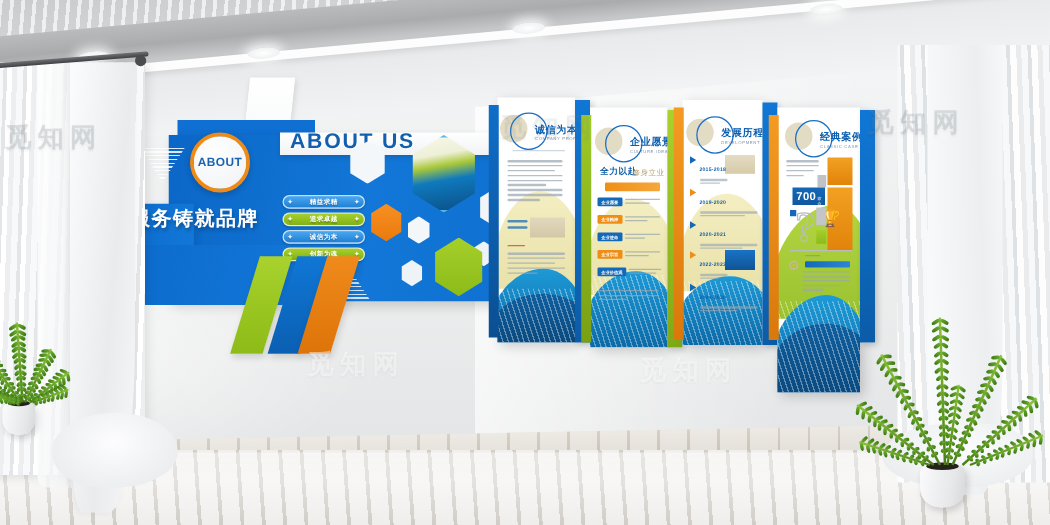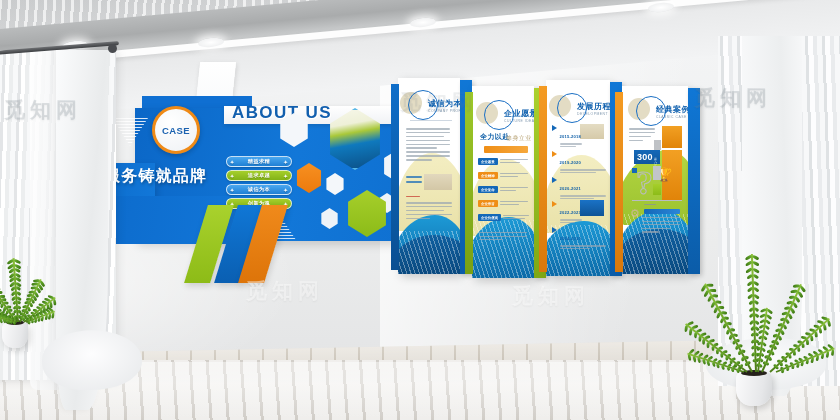--- a/index.html
+++ b/index.html
@@ -398,21 +398,21 @@
     <div class="blue-main"></div>
     <div class="blue-step-a"></div>
     <div class="blue-lower"></div>
     <div class="white-ribbon-2"></div>
     <div class="about-us">ABOUT US</div>
 
     <div class="chevron-tri"></div>
     <div class="chevron-tri2"></div>
 
     <div class="logo-badge">
-      <span>CASE</span>
+      <span>ABOUT</span>
     </div>
 
     <div class="slogan">
       <span>服务铸就品牌</span>
     </div>
 
     <div class="pill-list">
       <div class="pill b">
         <span class="st l">✦</span>
         <span>精益求精</span>
@@ -602,21 +602,21 @@
         <span><span class="year-txt">2024-2030</span>
         <span class="year-sub" style="display:block;width:46px;">
               <i style="width:100%"></i>
               <i style="width:66%"></i>
             </span></span>
       </div>
     </div>
     <div class="panel-side" style="left:610px;top:82px;height:194px;background:linear-gradient(#1077d6,#0b5ca8);box-shadow:2px 2px 5px rgba(0,0,0,.2);"></div>
     <div class="panel-side" style="left:539px;top:86px;width:8px;height:186px;background:linear-gradient(#f49b23,#d9780b);"></div>
 
-    <div class="panel" style="left:622px;top:86px;width:66px;height:188px;">
+    <div class="panel" style="left:622px;top:86px;width:66px;height:228px;">
       <div class="bg-wave-g" style="bottom:26%;height:40%;"></div>
       <div class="bg-wave-b" style="height:34%;"></div>
       <div class="bg-wave-dk" style="height:24%;"></div>
       <div class="bg-mesh" style="height:32%;"></div>
       <div class="badge-head" style="left:14px;top:10px;">
         <div class="badge-shadow"></div>
         <div class="badge-ring"></div>
         <div>
           <div class="badge-title">经典案例</div>
           <div class="badge-sub" style="margin-left:-10px;">CLASSIC CASE</div>
@@ -625,21 +625,21 @@
       <div class="txt-lines" style="left:7px;top:42px;width:26px;">
         <i></i>
           <i></i>
           <i style="width:84%"></i>
           <i style="width:54%"></i>
       </div>
       <div class="ph-box" style="left:40px;top:40px;width:20px;height:22px;background:linear-gradient(#f2a023,#e18409);"></div>
       <div class="ph-box" style="left:40px;top:64px;width:20px;height:50px;background:linear-gradient(#f2a023,#e18409);"></div>
       <div class="ph-box" style="left:32px;top:54px;width:7px;height:10px;background:#bfc2c6;"></div>
       <div class="num-box" style="left:12px;top:64px;width:26px;height:14px;">
-        <b>300</b>
+        <b>700</b>
         <s>家合作客户</s>
       </div>
       <div class="ph-box" style="left:10px;top:82px;width:5px;height:5px;background:#1468b8;"></div>
       <div class="qmark" style="left:14px;top:80px;">?</div>
       <div class="trophy" style="left:34px;top:82px;">🏆</div>
       <div class="ph-box" style="left:31px;top:80px;width:8px;height:14px;background:#c2c5c9;"></div>
       <div class="ph-box" style="left:31px;top:98px;width:8px;height:11px;background:linear-gradient(#a6cf2b,#8cbb18);"></div>
       <div class="ph-box" style="left:10px;top:114px;width:50px;height:1px;background:#b8bcc1;"></div>
       <div class="txt-lines" style="left:22px;top:118px;width:12px;">
         <i style="height:1.3px;background:#8b9099"></i>

